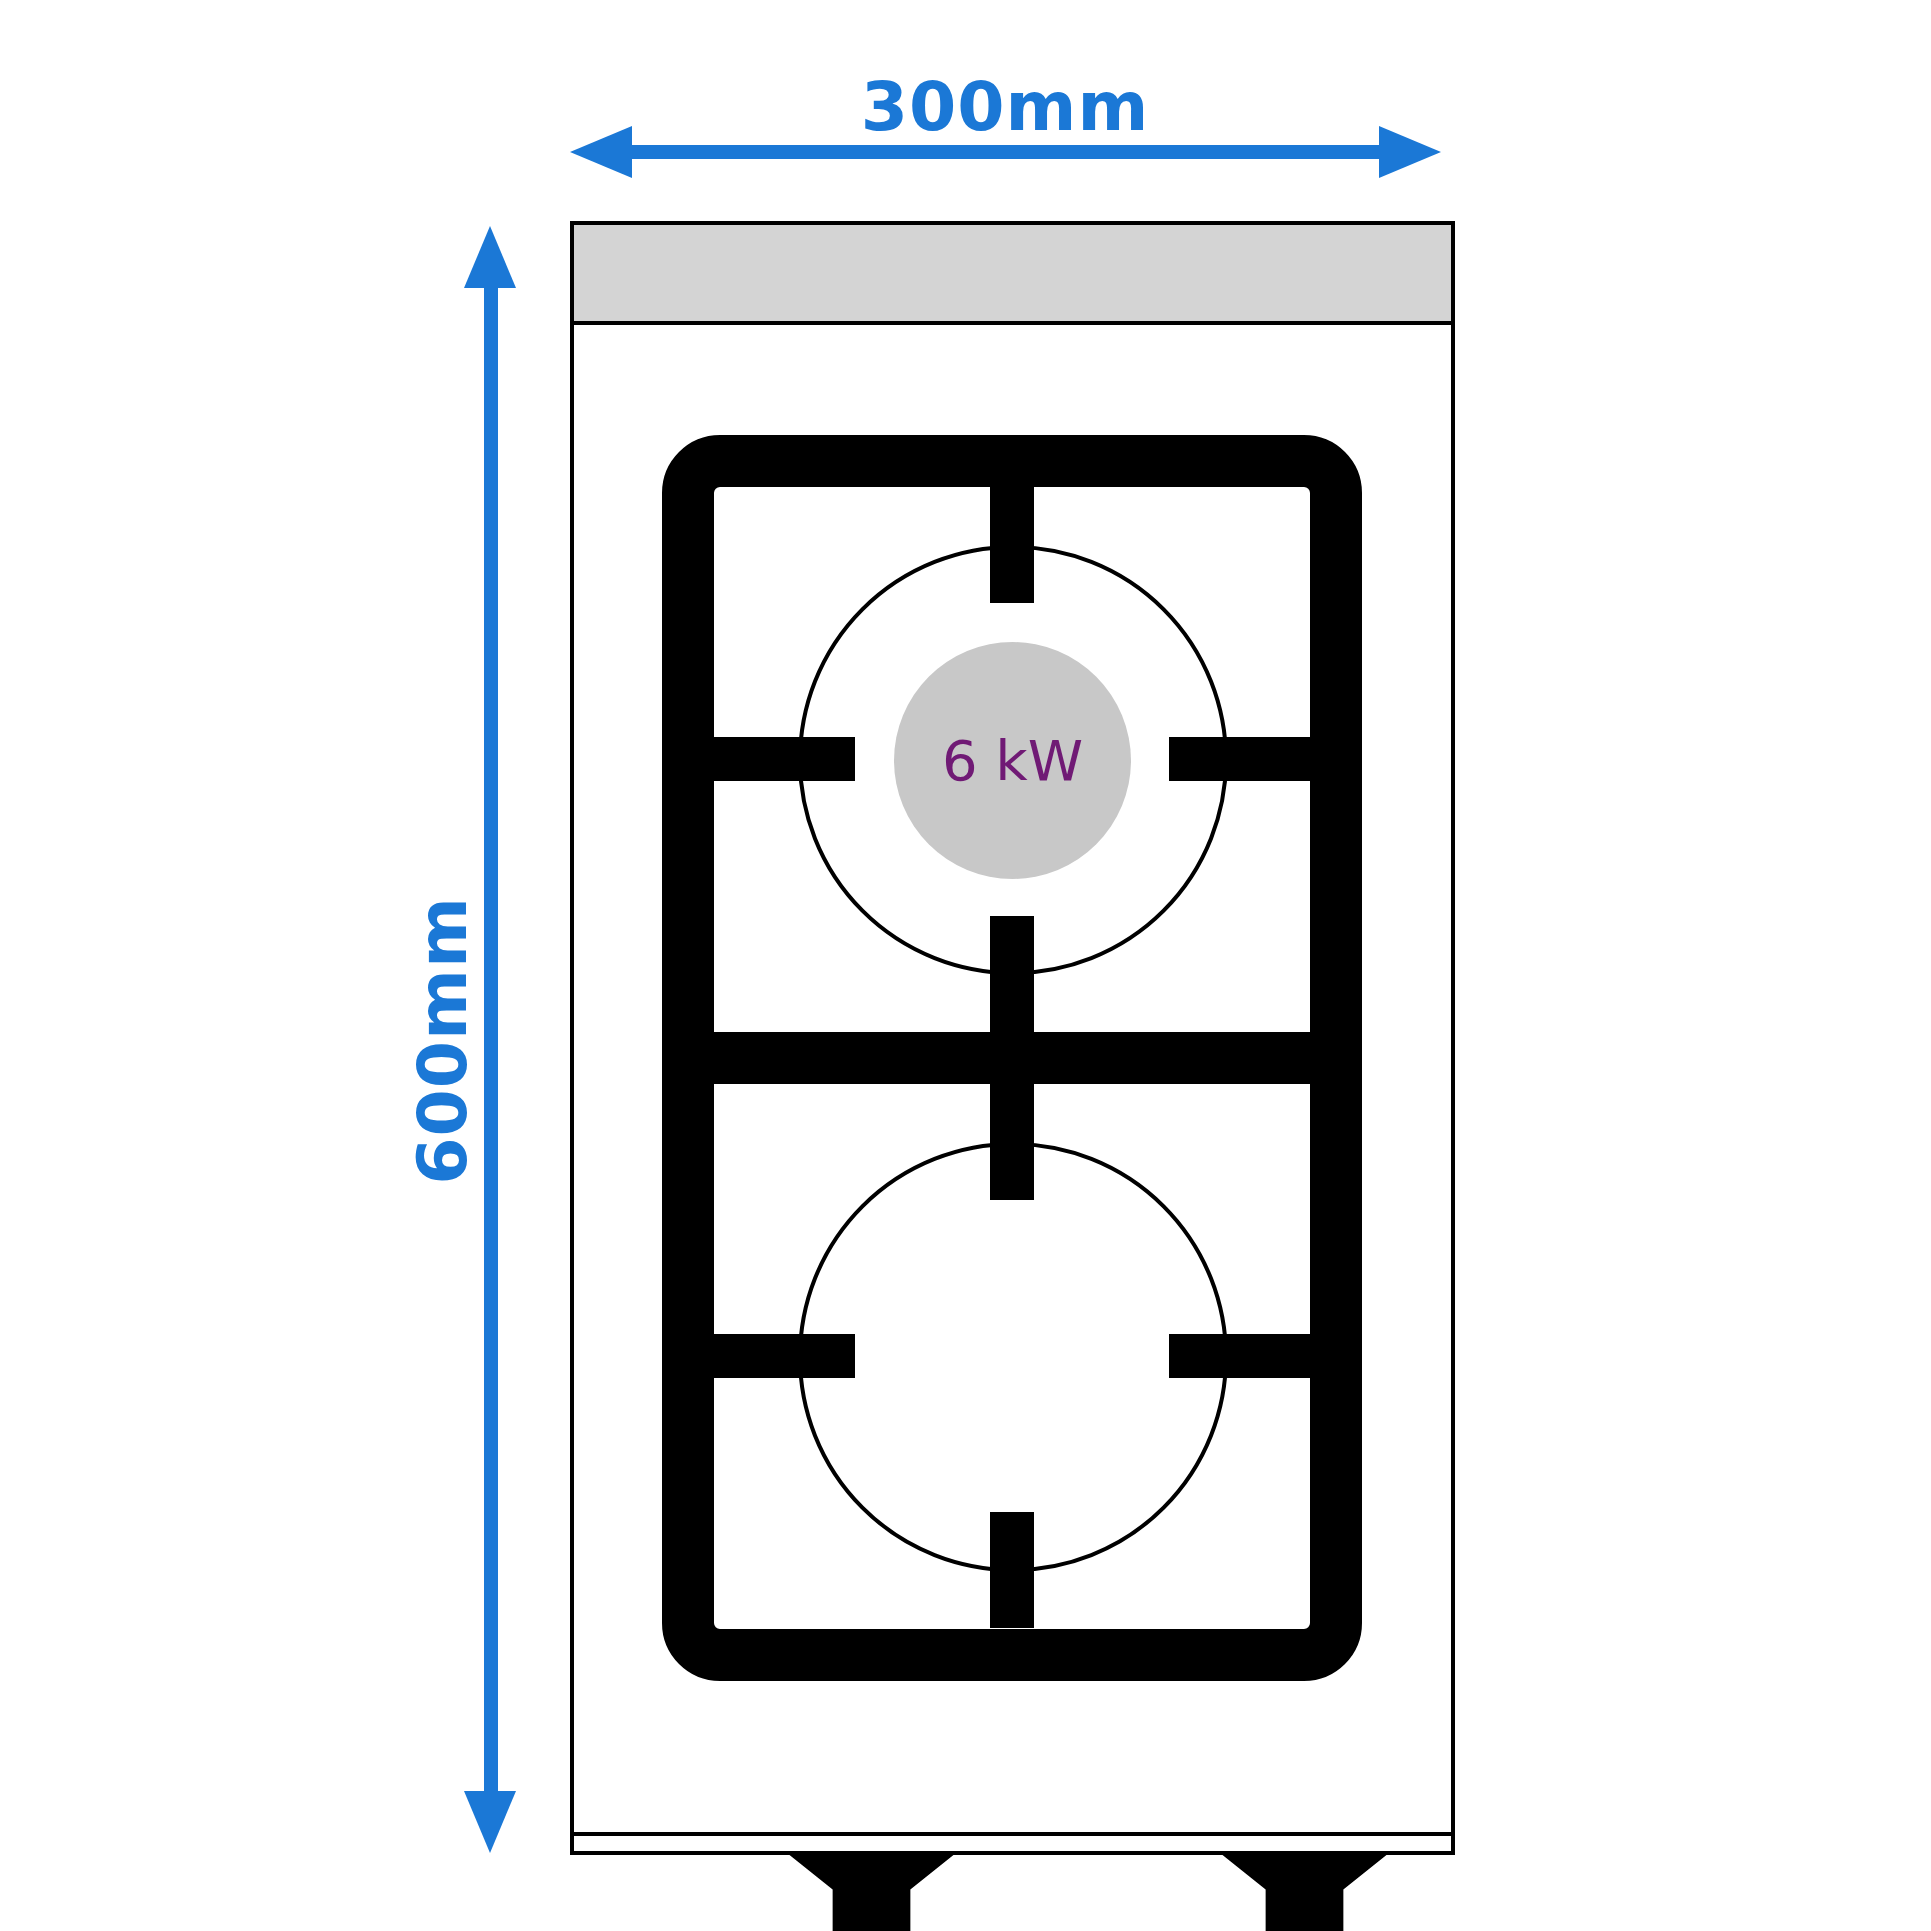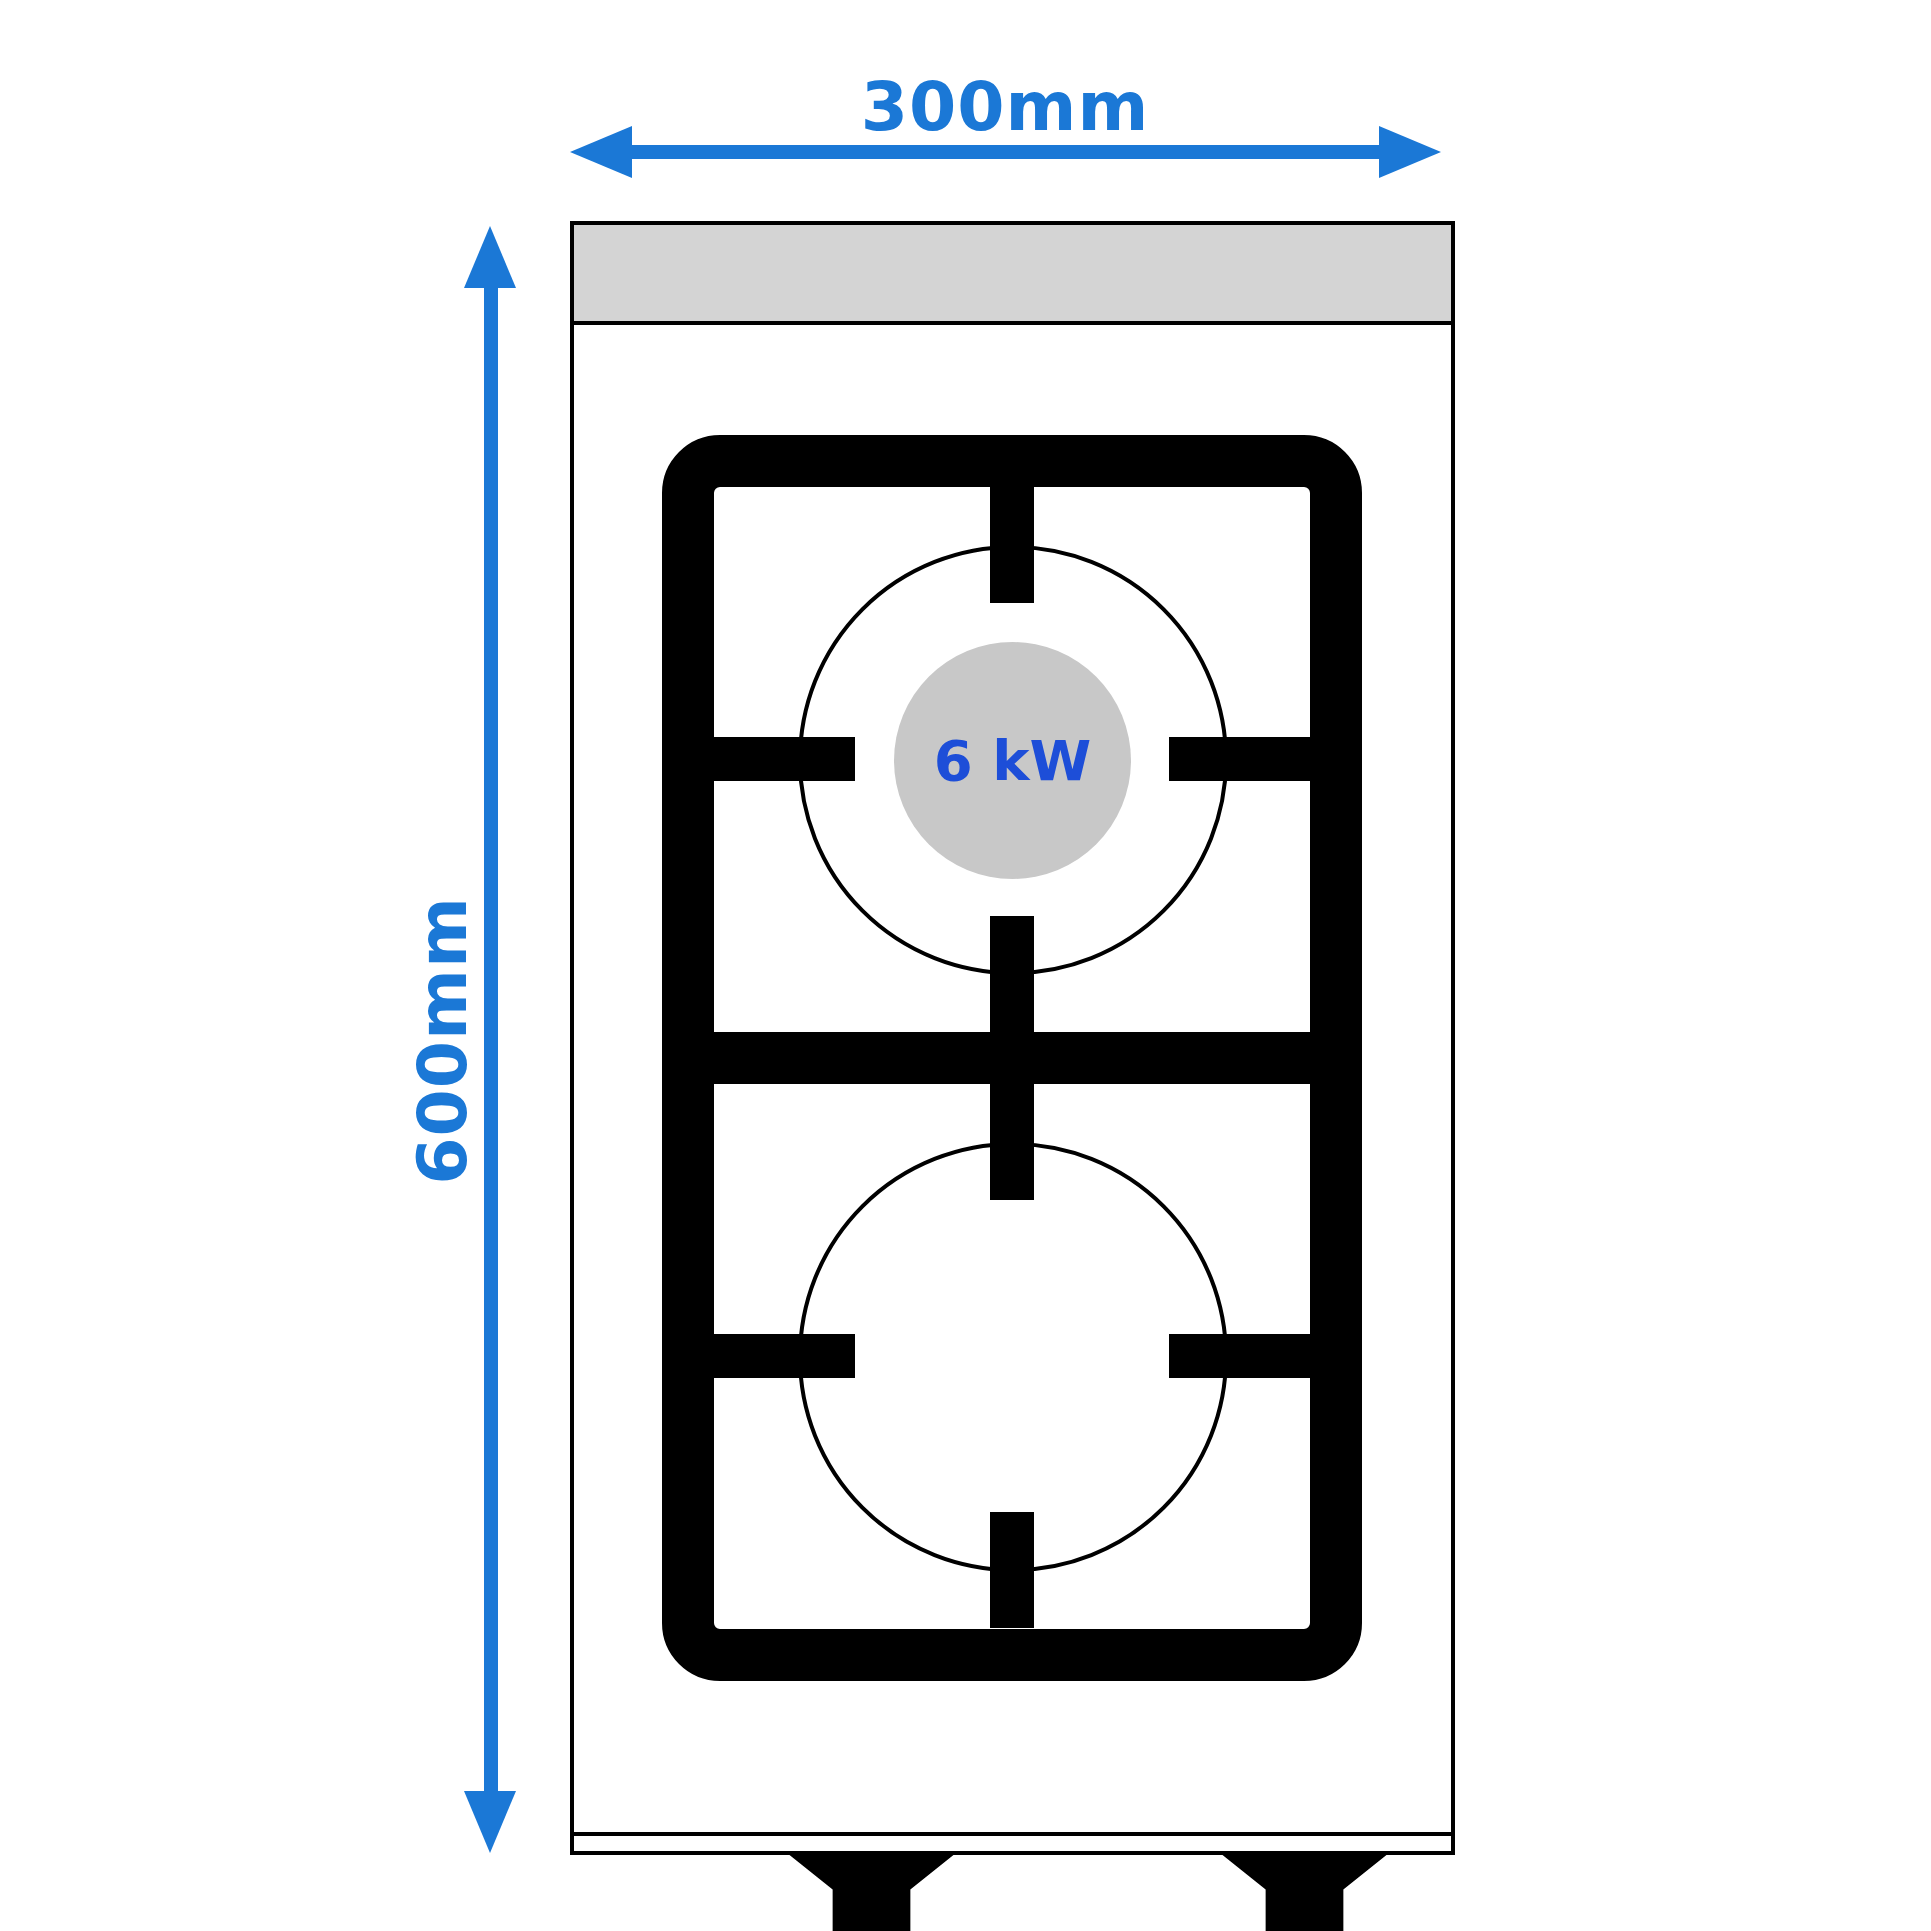--- a/index.html
+++ b/index.html
@@ -14,21 +14,21 @@
 
   .tri { width:0; height:0; }
   .tri-left  { border-top:26px solid transparent; border-bottom:26px solid transparent; border-right:62px solid var(--accent,#1b78d6); }
   .tri-right { border-top:26px solid transparent; border-bottom:26px solid transparent; border-left:62px solid var(--accent,#1b78d6); }
   .tri-up    { border-left:26px solid transparent; border-right:26px solid transparent; border-bottom:62px solid var(--accent,#1b78d6); }
   .tri-down  { border-left:26px solid transparent; border-right:26px solid transparent; border-top:62px solid var(--accent,#1b78d6); }
 
   .black { background:#000000; }
   .ring  { border:4.8px solid #000000; border-radius:50%; background:#ffffff; }
   .cap   { border-radius:50%; background:var(--burner_cap,#c8c8c8); display:flex; align-items:center; justify-content:center; }
-  .cap-label { font-weight:700; font-size:56px; color:#1d4ed8; white-space:nowrap; }
+  .cap-label { font-weight:400; font-size:56px; color:#701a75; white-space:nowrap; }
   .knob  { background:#000000; clip-path: polygon(0% 0%, 100% 0%, 73% 42%, 73% 100%, 27% 100%, 27% 42%); }
 </style>
 </head>
 <body>
 
 <div class="canvas">
 
   <div class="abs dim-label" style="left:812px; top:27px; width:386px;">300mm</div>
   <div class="abs tri tri-left" style="left:570px; top:86px;"></div>
   <div class="abs dim-line" style="left:626px; top:105px; width:759px; height:13.5px;"></div>

